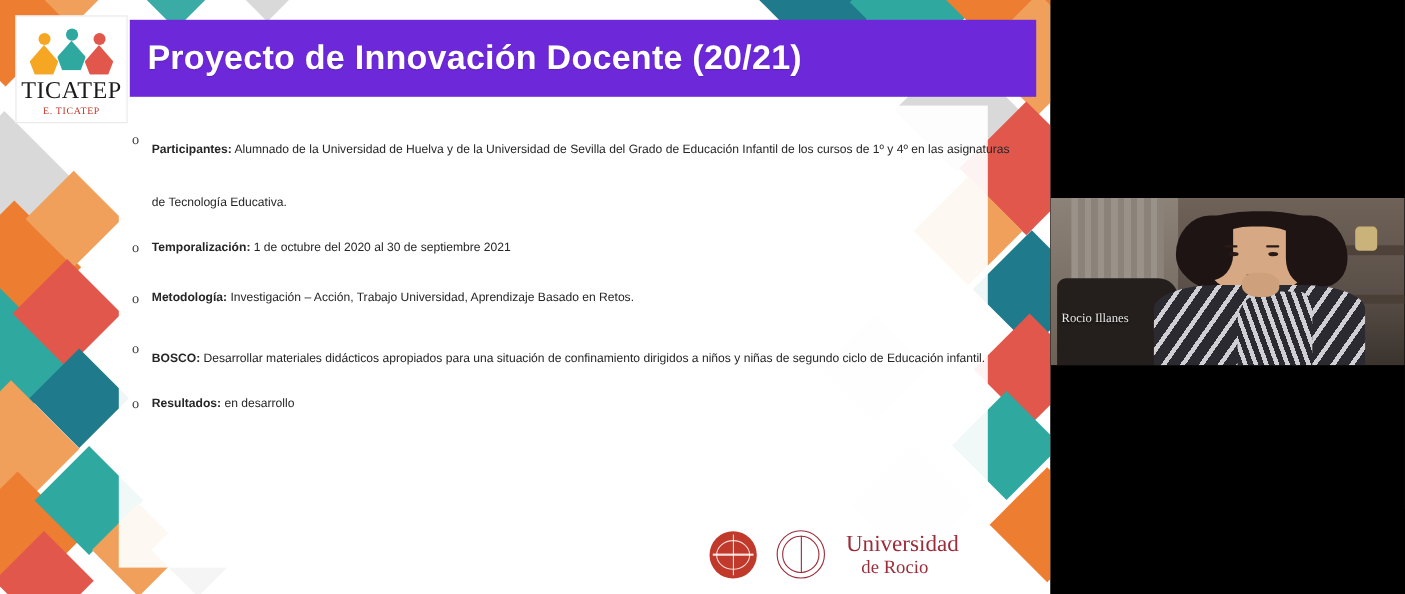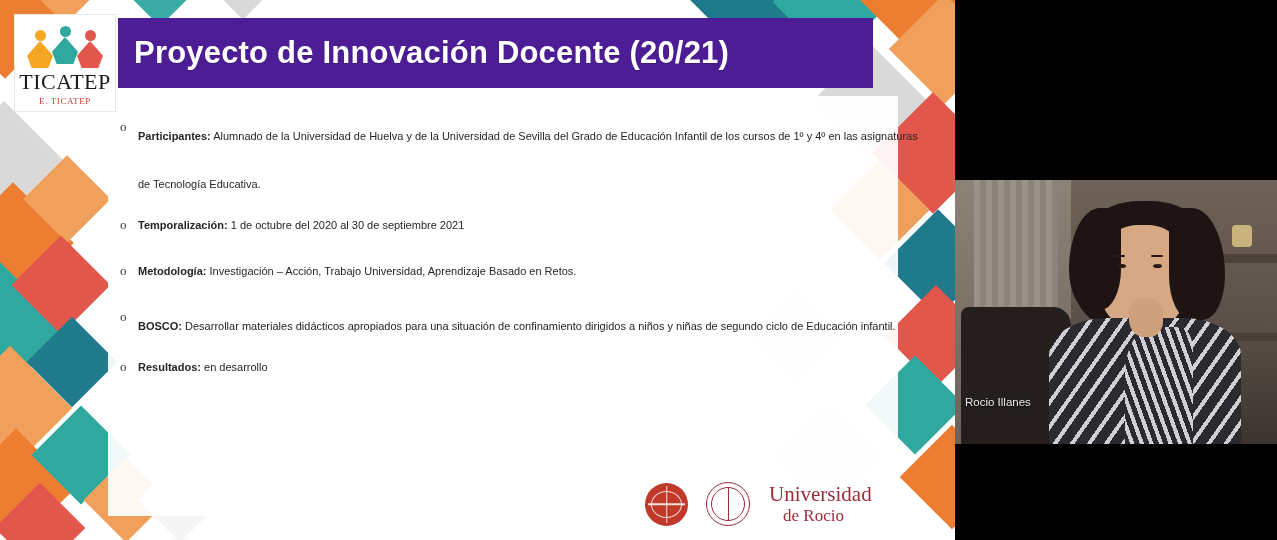--- a/index.html
+++ b/index.html
@@ -37,22 +37,22 @@
     font-size: 22px; letter-spacing: .5px; color: #1b1b1b; line-height: 1;
     margin-top: 1px;
   }
   #logo-sub {
     font-family: "Liberation Serif", serif;
     font-size: 9px; letter-spacing: .6px; color: #c0392b; margin-top: 3px;
   }
 
   
   #title-bar {
-    position: absolute; left: 118px; top: 18px; width: 755px; height: 70px;
-    background: #4c1d95; z-index: 30;
+    position: absolute; left: 118px; top: 18px; width: 824px; height: 70px;
+    background: #6d28d9; z-index: 30;
     display: flex; align-items: center;
   }
   #title-text {
     color: #fff; font-size: 31px; font-weight: bold; padding-left: 16px;
     letter-spacing: .2px;
     text-shadow: 0 1px 1px rgba(0,0,0,.18);
   }
 
   
   #body-wrap {
@@ -114,22 +114,22 @@
   }
   #uhu-words { line-height: 1.12; color: #9b2c3a; font-family: "Liberation Serif", serif; }
   #uhu-w1 { font-size: 21px; }
   #uhu-w2 { font-size: 17px; padding-left: 14px; }
 
   
   #right-col {
     position: absolute; left: 955px; top: 0; width: 322px; height: 540px; background: #000;
   }
   #video-tile {
-    position: absolute; left: 0px; top: 180px; width: 322px; height: 264px;
-    overflow: hidden; background: #1b1512;
+    position: absolute; left: 0px; top: 180px; width: 322px; height: 152px;
+    overflow: hidden; background: #1b1512; font-family: Liberation Serif, serif;
   }
   
   #room { position: absolute; inset: 0; background: linear-gradient(180deg,#6f6258 0%,#5b5049 55%,#3a332e 100%); }
   #wall-left { position: absolute; left: 0; top: 0; width: 36%; height: 100%;
     background: linear-gradient(180deg,#8d8277 0%,#6d6257 100%); }
   #curtain { position: absolute; left: 6%; top: 0; width: 26%; height: 66%;
     background: repeating-linear-gradient(90deg,#9a9188 0 6px,#8b8279 6px 12px); }
   #shelf { position: absolute; left: 62%; top: 28%; width: 38%; height: 9px; background: #4e423a; }
   #shelf2 { position: absolute; left: 62%; top: 58%; width: 38%; height: 8px; background: #4a3f37; }
   #deco1 { position: absolute; left: 86%; top: 17%; width: 20px; height: 22px; border-radius: 4px; background: #c9b37a; }

